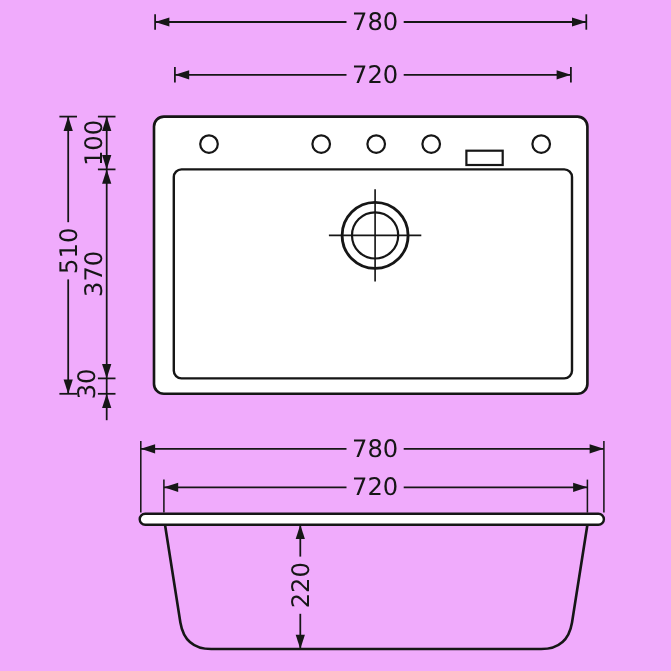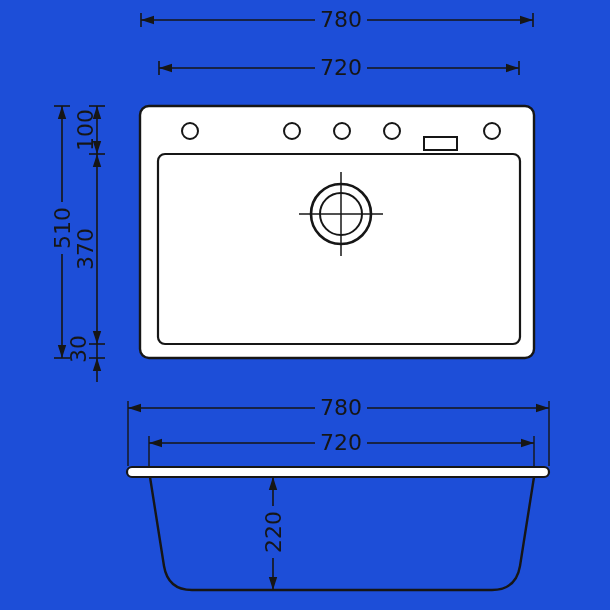--- a/index.html
+++ b/index.html
@@ -5,21 +5,21 @@
   html,body{
     margin:0;padding:0;
     width:610px;height:610px;
     background:#ffffff;
     overflow:hidden;
     font-family:"DejaVu Sans", sans-serif;
   }
   .canvas{
     width:610px;height:610px;
     position:relative;
-    background:#1d4ed8;
+    background:#f0abfc;
   }
   svg{display:block}
   svg text{
     font-family:"DejaVu Sans", sans-serif;
     font-size:22px;
     fill:#161616;
   }
   .obj      {stroke:#161616; fill:none;    stroke-width:2.4;}
   .obj-fill {stroke:#161616; fill:#ffffff; stroke-width:2.4;}
   .obj-thin {stroke:#161616; fill:#ffffff; stroke-width:2;}

